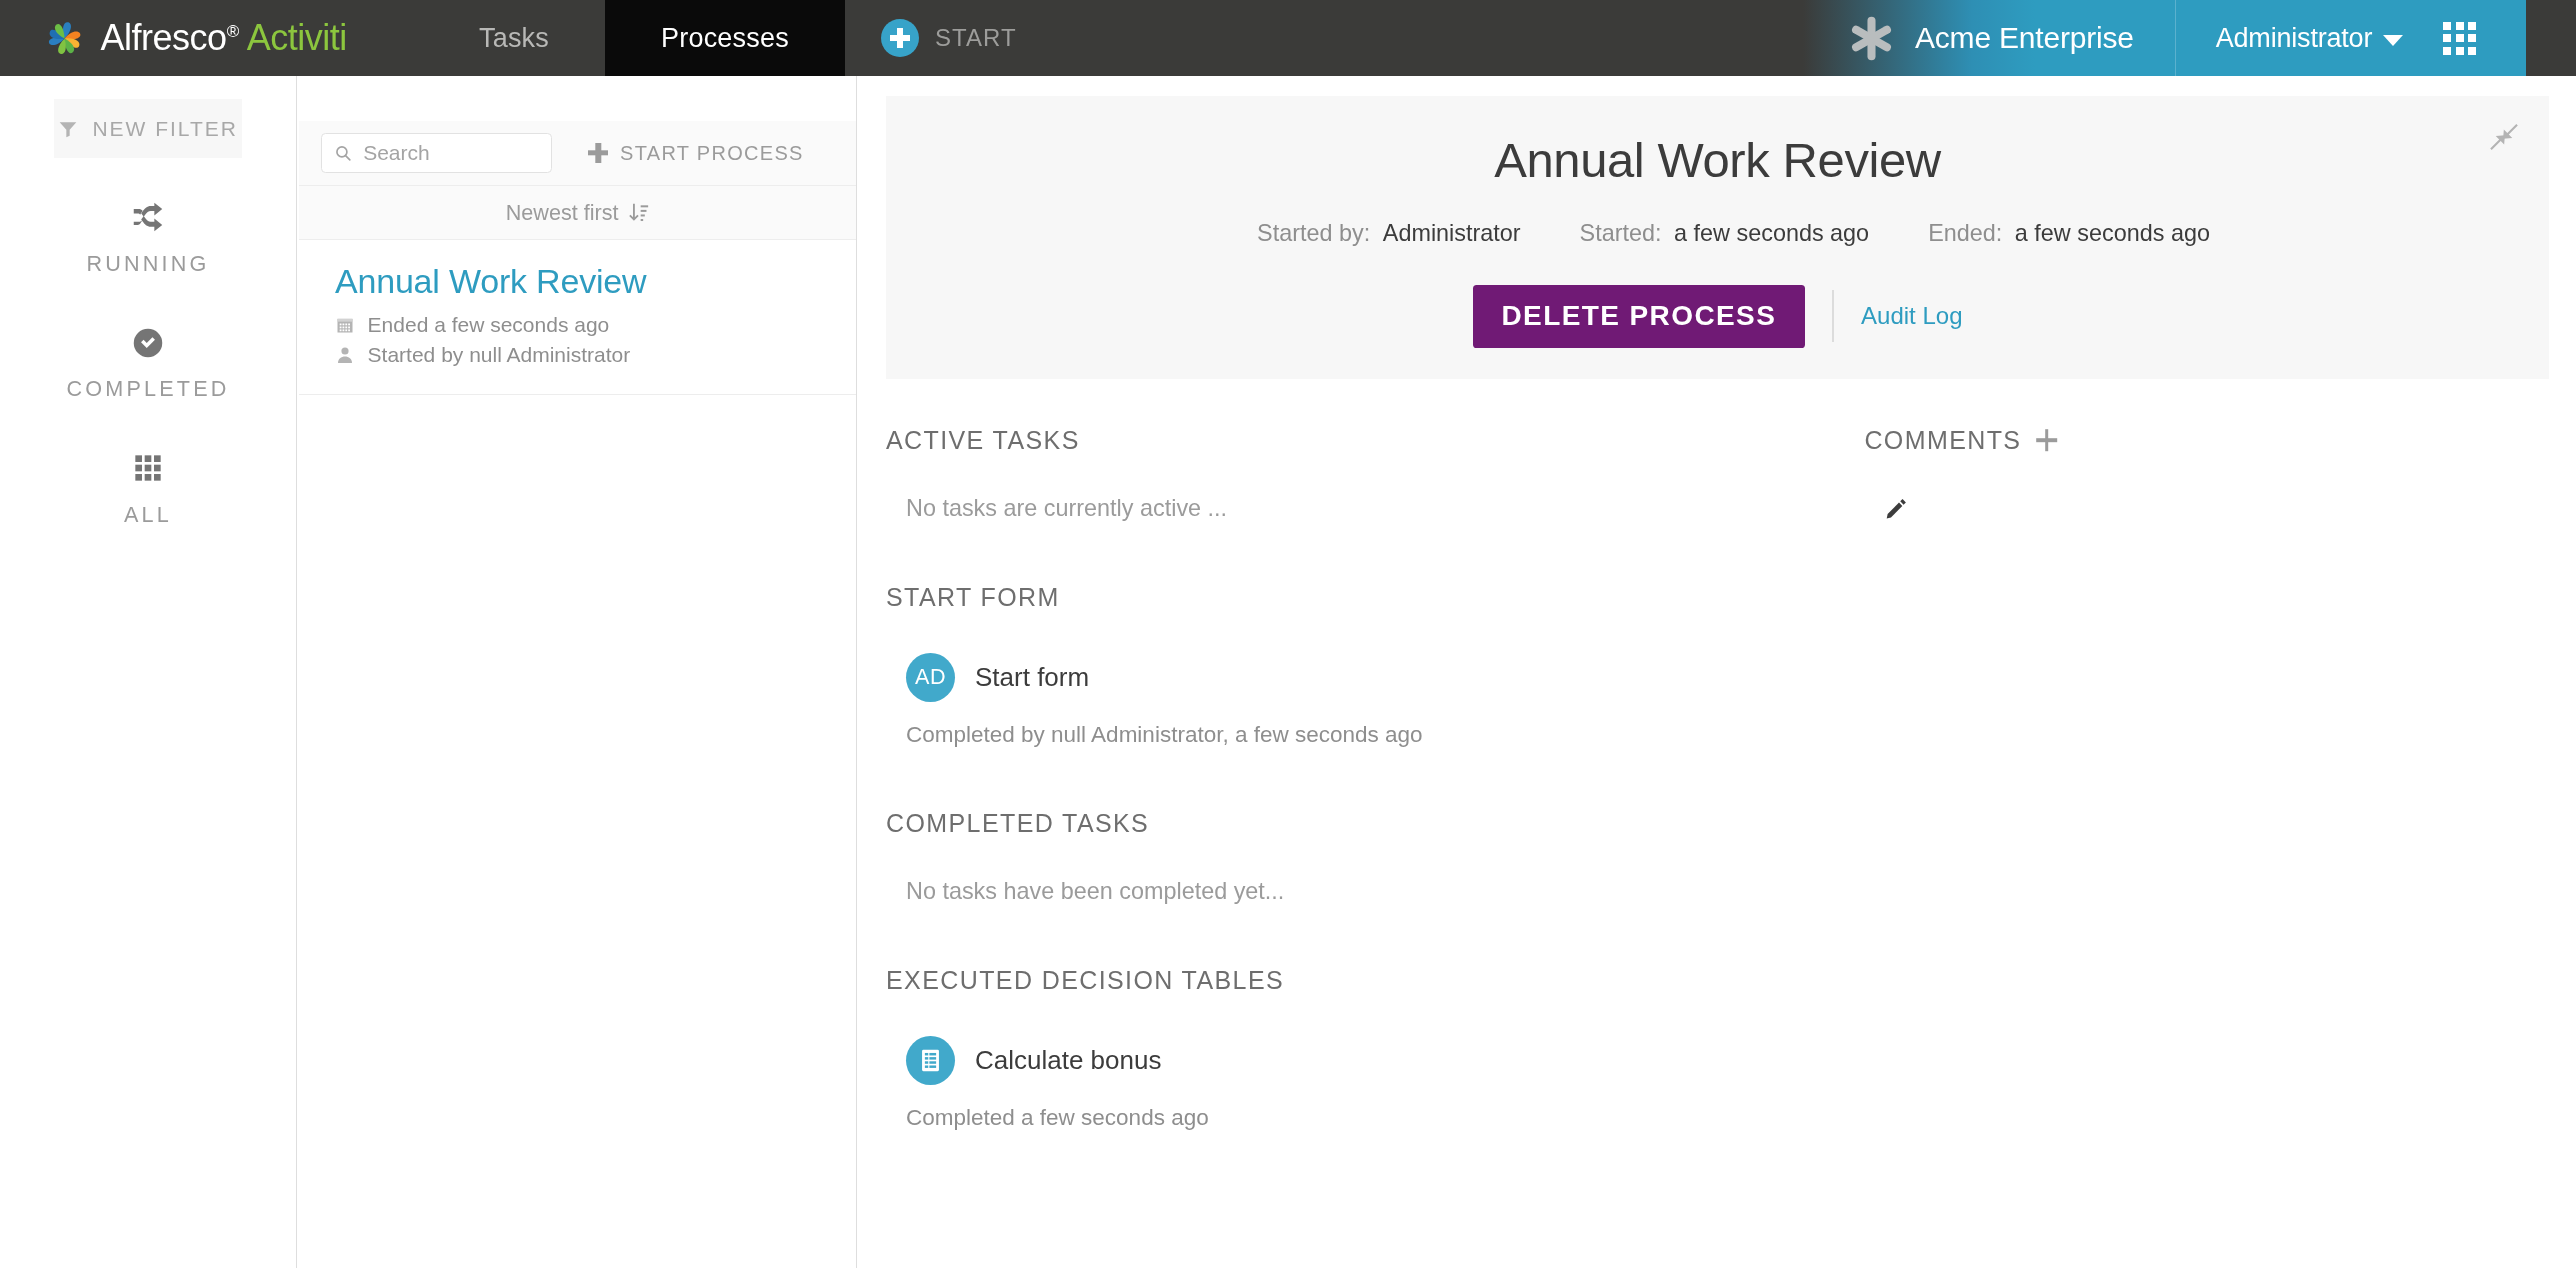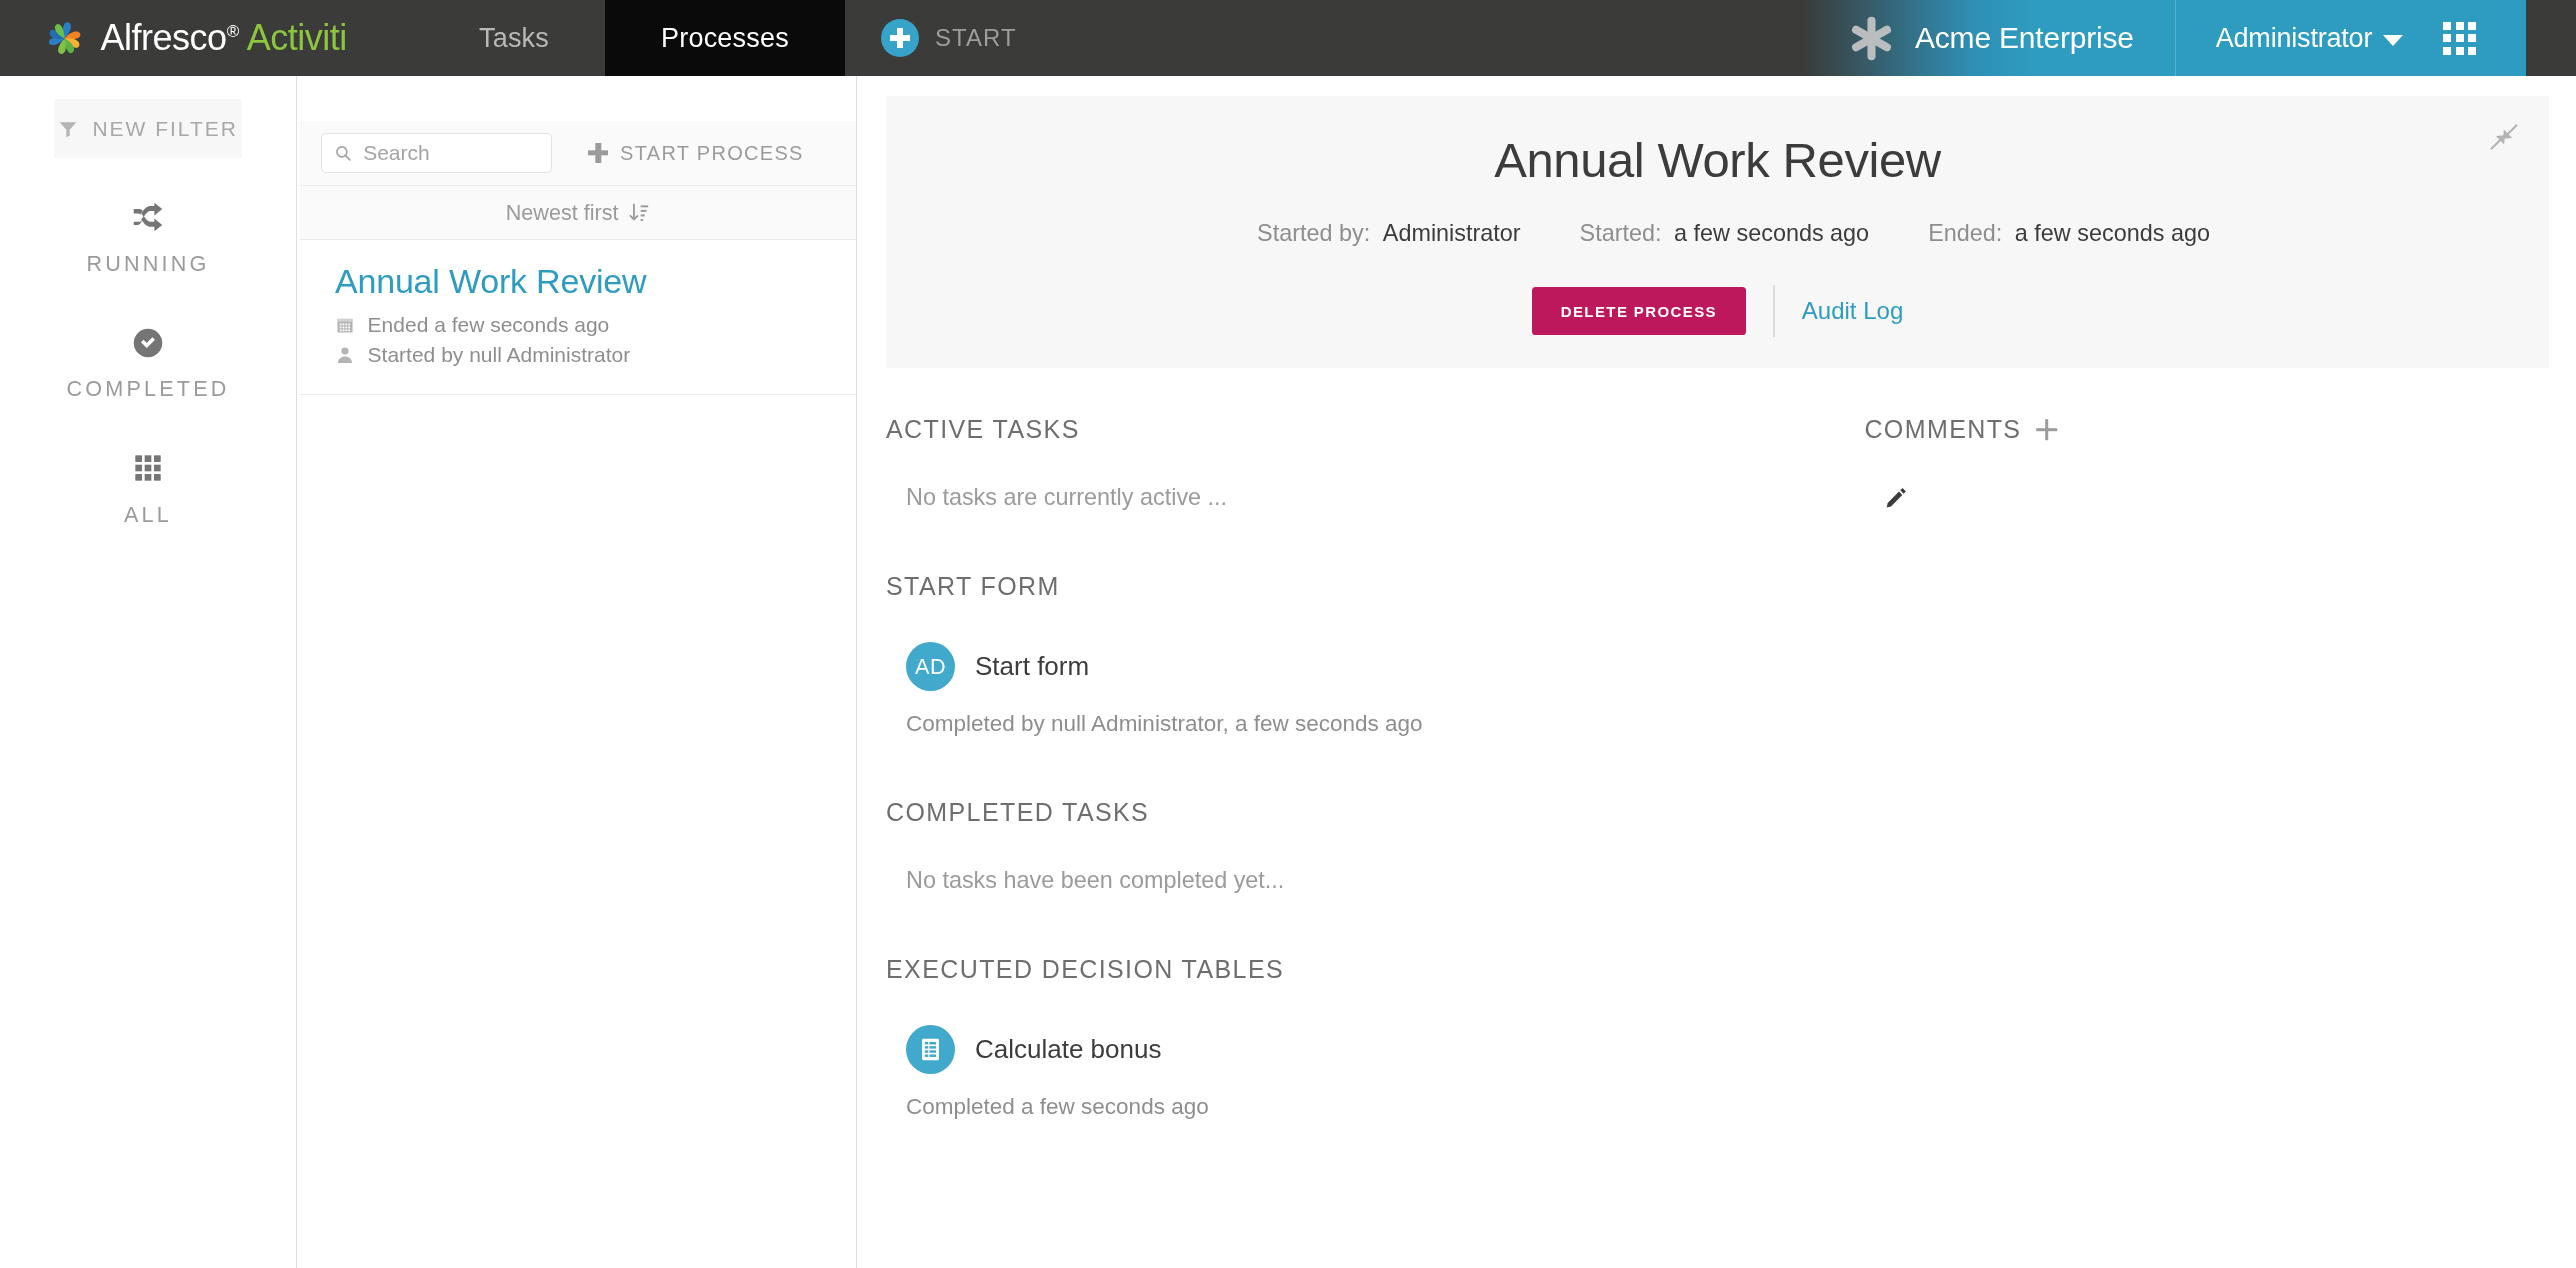--- a/index.html
+++ b/index.html
@@ -250,25 +250,25 @@
   }
   .meta-label { color: #8e8e8e; margin-left: 32px; }
   .meta-value { color: #3c3c3c; margin-right: 14.4px; }
   .meta-value:last-child { margin-right: 0; }
   .detail-actions {
     margin-top: 38px;
     display: flex; align-items: center; justify-content: center;
     gap: 0;
   }
   .delete-btn {
-    background: #be185d;
+    background: #701a75;
     color: #ffffff;
     border: none;
     font-family: "Liberation Sans", sans-serif;
-    font-size: 15px; font-weight: 700; letter-spacing: 1.4px;
+    font-size: 28px; font-weight: 700; letter-spacing: 1.4px;
     padding: 15.3px 29px;
     border-radius: 3.6px;
     cursor: pointer;
   }
   .action-divider {
     width: 1.8px; height: 52px; background: #dcdcdc;
     margin: 0 27px;
   }
   .audit-link {
     color: #2e9cc0; font-size: 24px; text-decoration: none;

